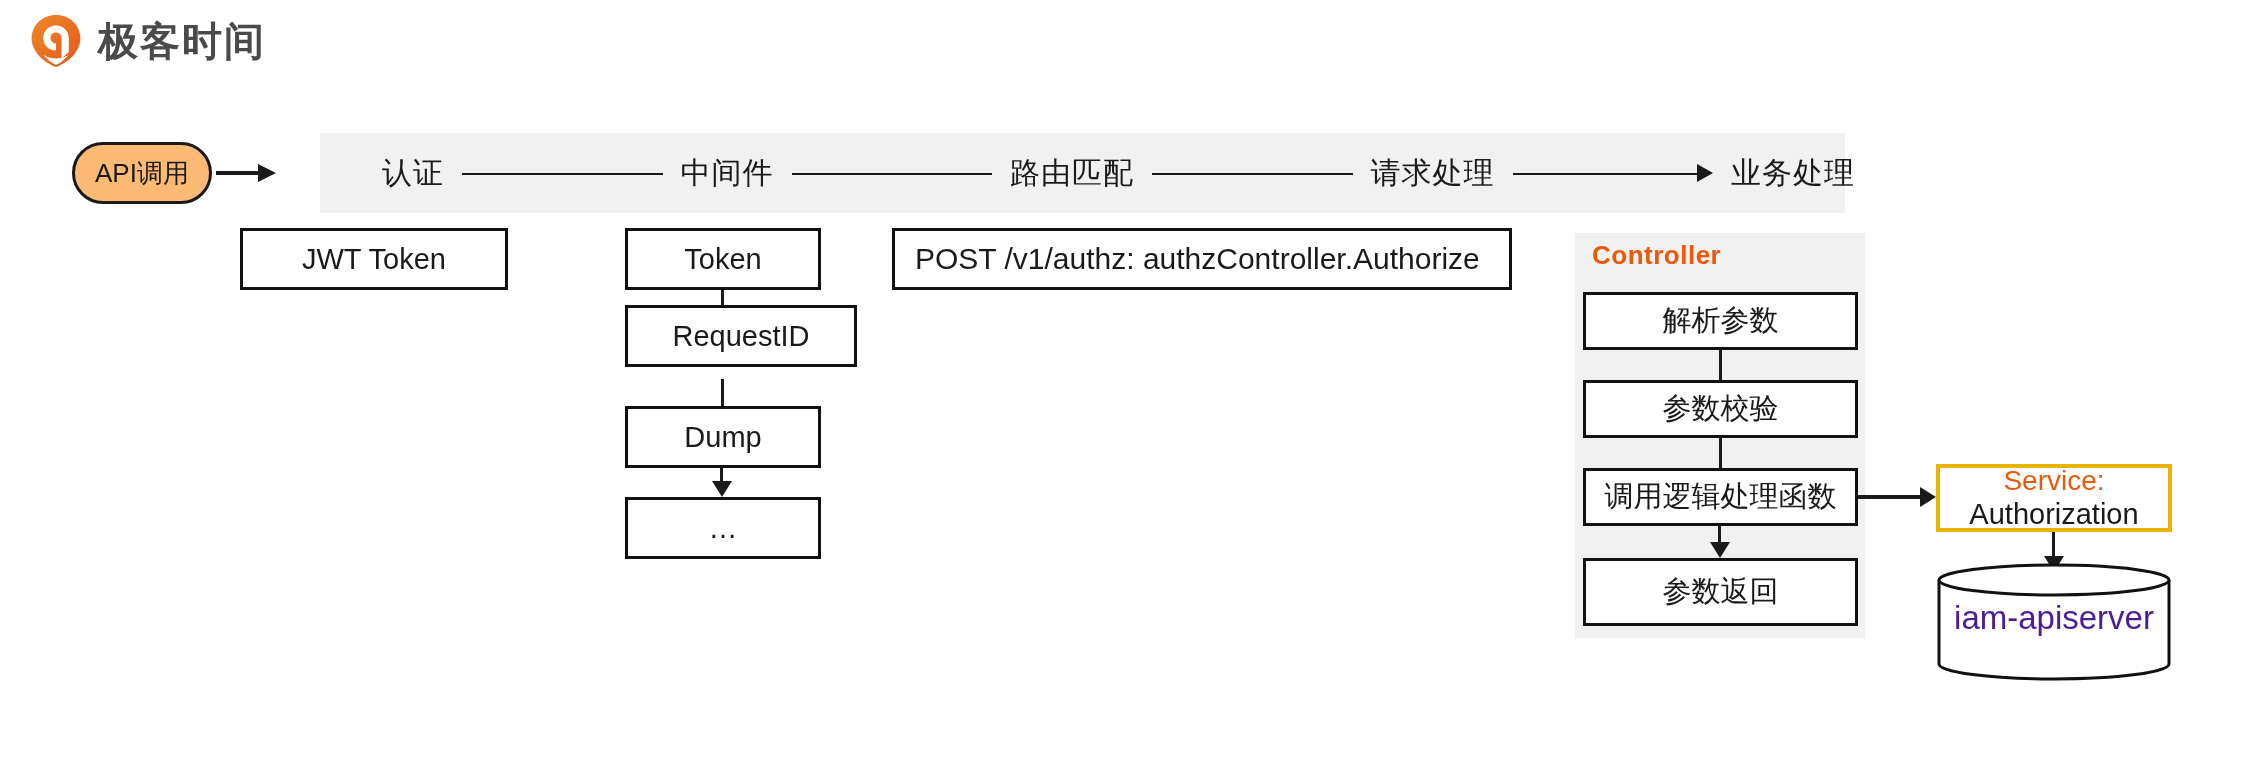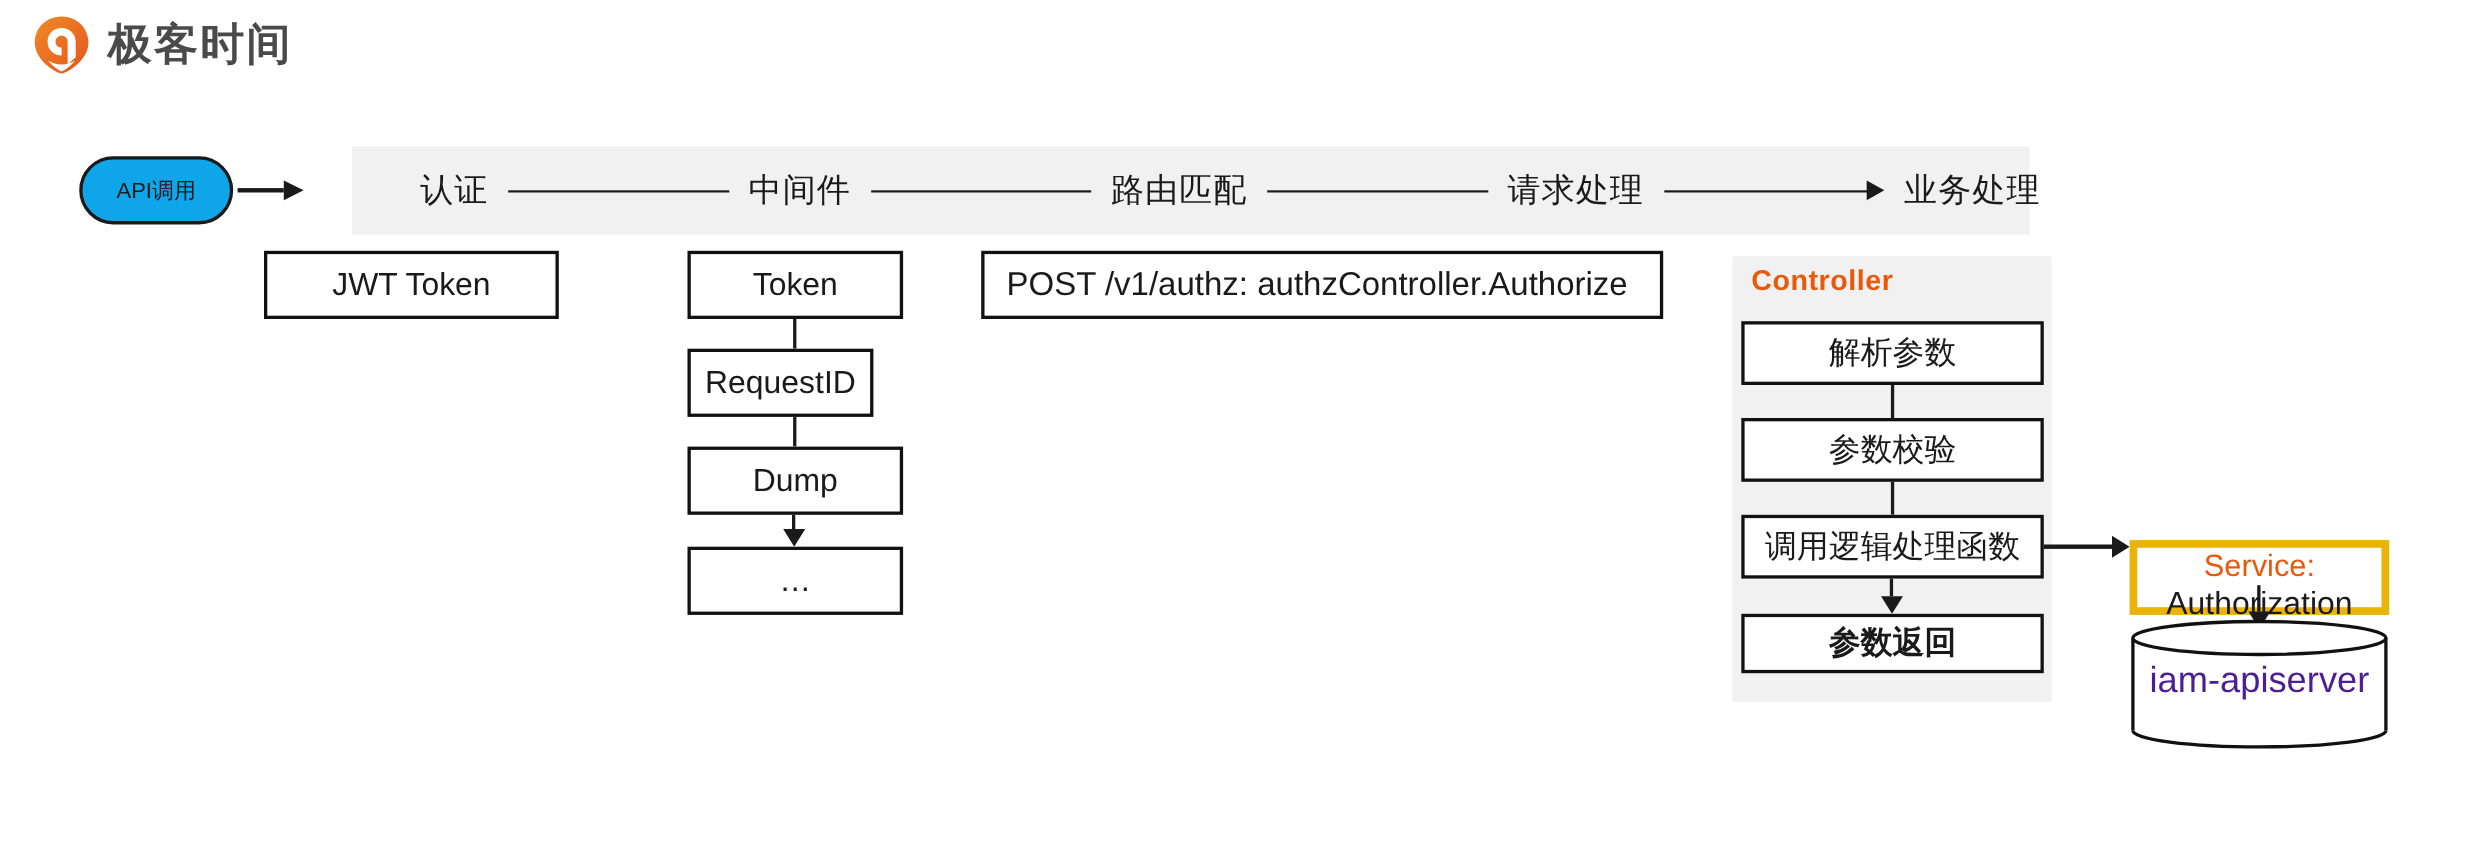--- a/index.html
+++ b/index.html
@@ -99,25 +99,25 @@
 
   
   .api-pill {
     position: absolute;
     left: 72px;
     top: 142px;
     width: 140px;
     height: 62px;
     border: 3px solid #1a1a1a;
     border-radius: 34px;
-    background: #0ea5e9;
+    background: #fdba74;
     display: flex;
     align-items: center;
     justify-content: center;
-    font-size: 20px;
+    font-size: 26px;
     box-sizing: border-box;
   }
   .api-arrow {
     position: absolute;
     left: 216px;
     top: 164px;
     width: 60px;
     height: 18px;
   }
   .api-arrow .line {
@@ -216,28 +216,28 @@
     position: absolute;
     font-size: 26px;
     font-weight: 700;
     color: #e8590c;
     letter-spacing: .5px;
   }
 
   
   .svc-box {
     position: absolute;
-    border: 7px solid #eab308;
+    border: 4px solid #eab308;
     background: #ffffff;
     box-sizing: border-box;
     display: flex;
     flex-direction: column;
     align-items: center;
+    justify-content: center;
     line-height: 1.2;
-    margin-top: 27px;
   }
   .svc-top {
     font-size: 28px;
     color: #e8590c;
   }
   .svc-bottom {
     font-size: 29px;
     color: #1a1a1a;
   }
 
@@ -316,21 +316,21 @@
 
   <div class="fbox" style="left:240px; top:228px; width:268px; height:62px;">
     <span>JWT Token</span>
   </div>
 
   <div class="fbox" style="left:625px; top:228px; width:196px; height:62px;">
     <span>Token</span>
   </div>
   <div class="vconn" style="left:721px; top:290px; height:27px;"></div>
 
-  <div class="fbox" style="left:625px; top:317px; width:169px; height:62px;">
+  <div class="fbox" style="left:625px; top:305px; width:232px; height:62px;">
     <span>RequestID</span>
   </div>
   <div class="vconn" style="left:721px; top:379px; height:27px;"></div>
 
   <div class="fbox" style="left:625px; top:406px; width:196px; height:62px;">
     <span>Dump</span>
   </div>
   <div class="varrow" style="left:712px; top:468px; height:29px;">
     <span class="stem" style="height:13px;"></span>
   </div>
@@ -356,21 +356,21 @@
   </div>
   <div class="vconn" style="left:1719px; top:438px; height:30px;"></div>
 
   <div class="fbox" style="left:1583px; top:468px; width:275px; height:58px;">
     <span>调用逻辑处理函数</span>
   </div>
   <div class="varrow" style="left:1710px; top:526px; height:32px;">
     <span class="stem" style="height:16px;"></span>
   </div>
 
-  <div class="fbox" style="left:1583px; top:558px; width:275px; height:54px;font-weight:bold;">
+  <div class="fbox" style="left:1583px; top:558px; width:275px; height:68px;">
     <span>参数返回</span>
   </div>
 
   <div class="harrow" style="left:1858px; top:487px; width:78px;">
     <span class="stem"></span>
   </div>
 
   <div class="svc-box" style="left:1936px; top:464px; width:236px; height:68px;">
     <span class="svc-top">Service:</span>
     <span class="svc-bottom">Authorization</span>

